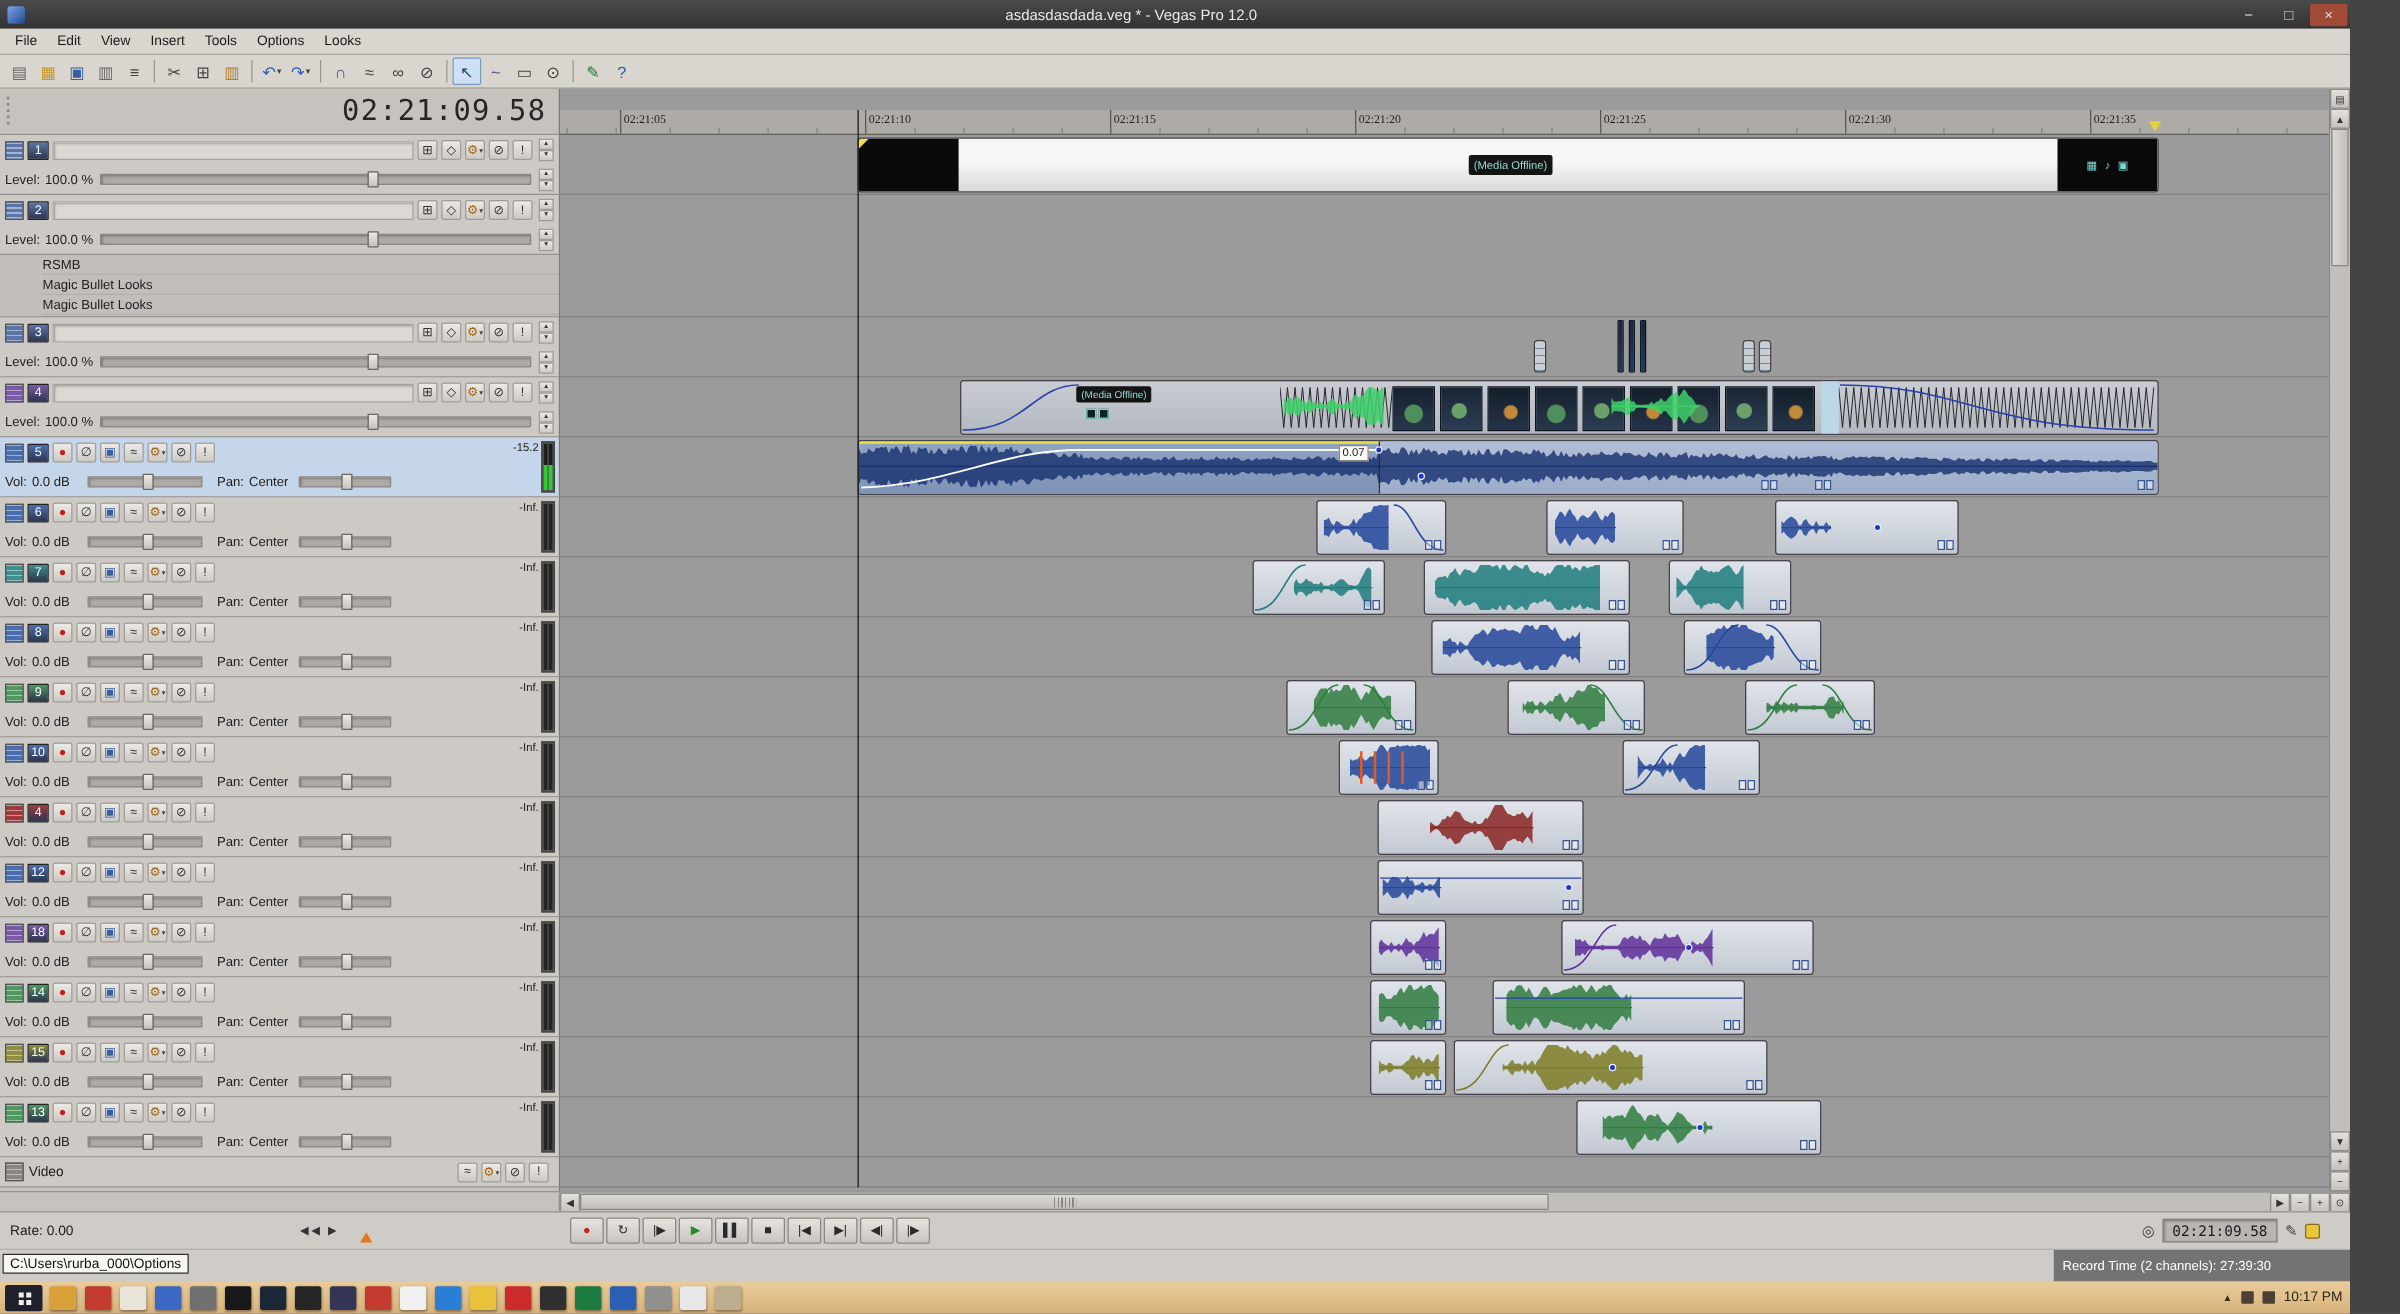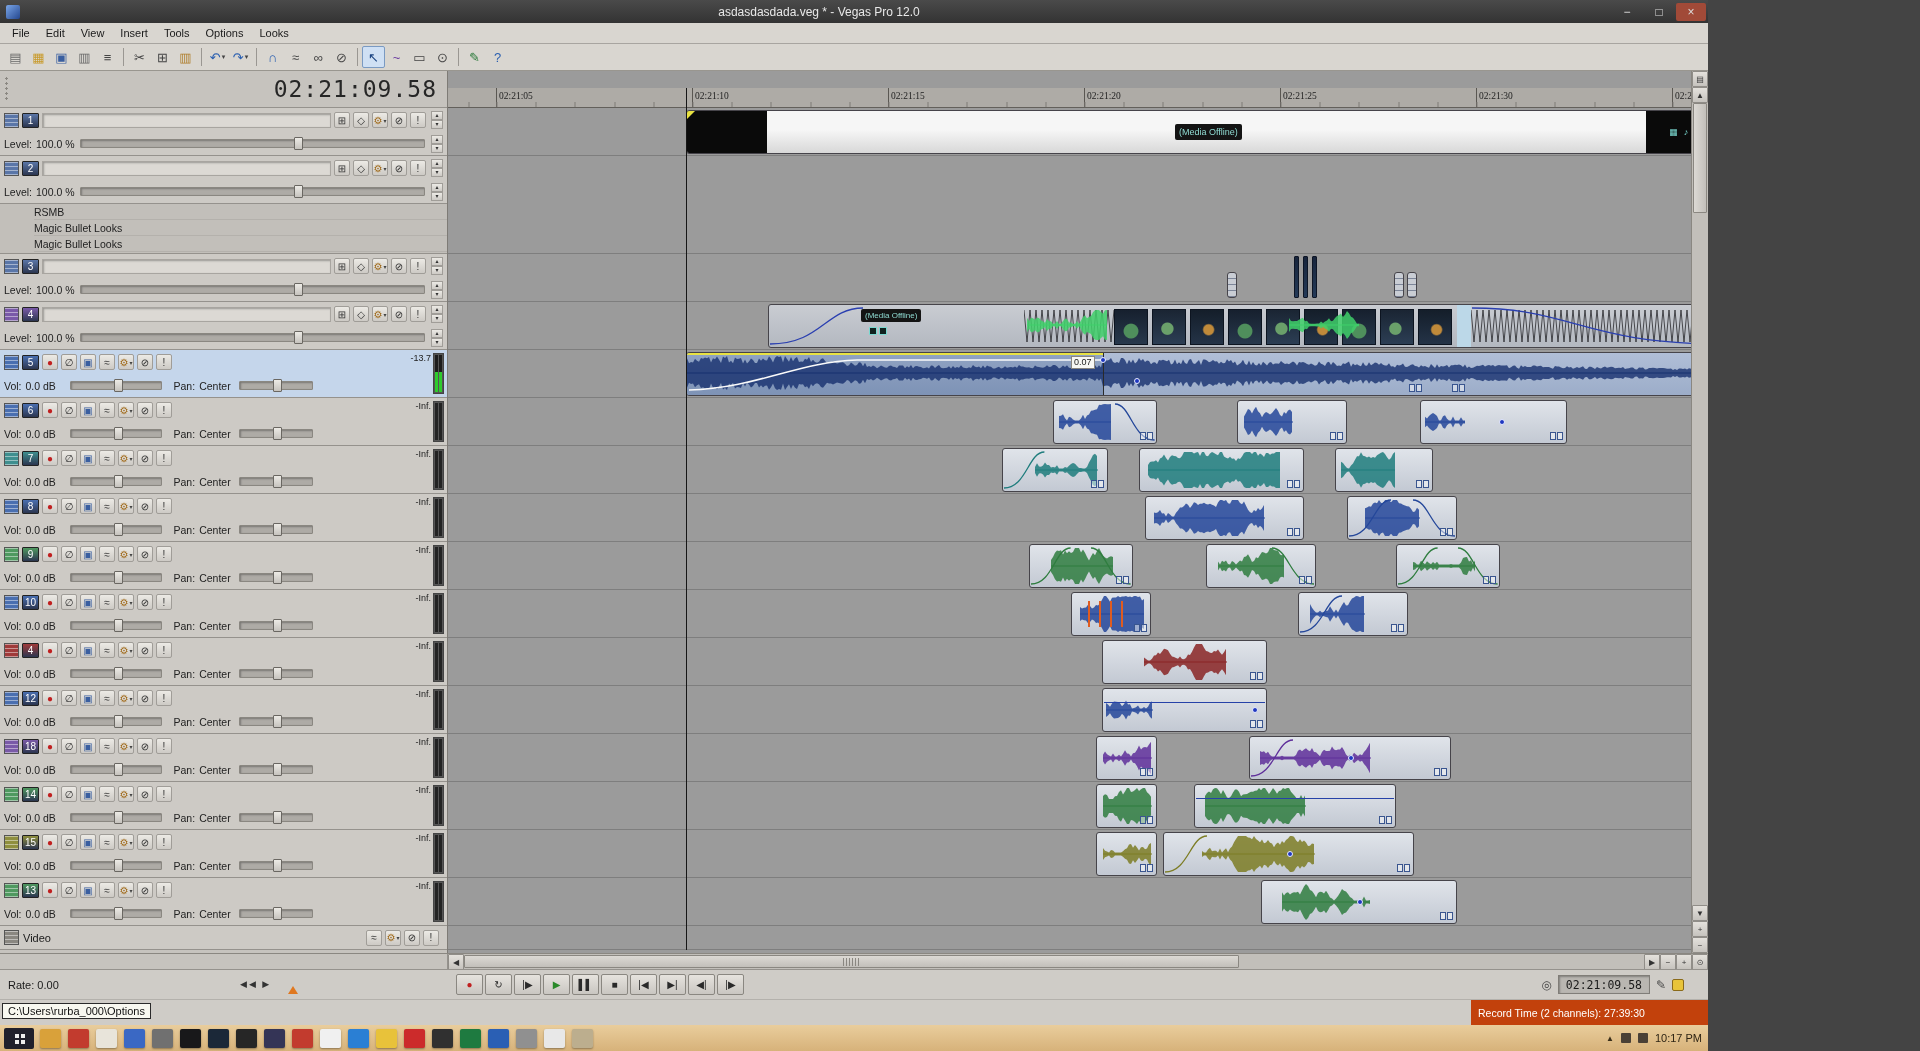--- a/index.html
+++ b/index.html
@@ -1,17 +1,17 @@
 <!DOCTYPE html>
 <html><head>
 <meta charset="utf-8">
 <style>
   *{box-sizing:border-box;}
   html,body{margin:0;padding:0;background:#444;}
-  #window{position:relative;width:1708px;height:1051px;background:#bdbab5;font-family:"Liberation Sans",sans-serif;font-size:11px;color:#1a1a1a;display:flex;flex-direction:column;overflow:hidden;}
+  #window{position:relative;width:1880px;height:1051px;background:#bdbab5;font-family:"Liberation Sans",sans-serif;font-size:11px;color:#1a1a1a;display:flex;flex-direction:column;overflow:hidden;}
 
   
   #titlebar{height:23px;flex:0 0 23px;background:linear-gradient(#4a4a4a,#333);color:#e8e8e8;display:flex;align-items:center;}
   #app-icon{width:14px;height:14px;margin:0 6px;background:linear-gradient(135deg,#7aa6e8,#24478f);border-radius:2px;flex:0 0 auto;}
   #title-text{flex:1;text-align:center;font-size:12px;white-space:nowrap;overflow:hidden;}
   .wbtn{width:30px;height:18px;display:flex;align-items:center;justify-content:center;font-size:12px;color:#ddd;margin-right:2px;flex:0 0 auto;}
   .wbtn.close{background:#a14a38;border-radius:2px;}
 
   
   #menubar{height:21px;flex:0 0 21px;background:#d9d6d0;border-bottom:1px solid #a8a5a0;display:flex;align-items:center;padding-left:4px;}
@@ -135,21 +135,21 @@
   #transport{display:flex;gap:2px;margin-left:8px;}
   .trbtn{width:27px;height:21px;display:flex;align-items:center;justify-content:center;background:linear-gradient(#e6e3de,#c9c6c1);border:1px solid #8a8781;border-radius:2px;padding:0;}
   .trglyph{font-size:10px;line-height:1;}
   #tr-right{position:absolute;right:24px;top:5px;display:flex;align-items:center;gap:6px;}
   #pin-ic{font-size:12px;color:#444;}
   #cursor-field{width:92px;height:19px;background:#b9b6b1;border:1px solid #807d78;box-shadow:inset 1px 1px 2px rgba(0,0,0,.3);font-family:"DejaVu Sans Mono",monospace;font-size:11.5px;display:flex;align-items:center;justify-content:center;color:#1a1a1a;}
   #pen-ic{font-size:12px;color:#444;}
   #warn-ic{width:12px;height:12px;background:#e8c43a;border:1px solid #8a6a1a;border-radius:2px;}
   #status-row{height:26px;flex:0 0 26px;background:#cfccc7;position:relative;border-top:1px solid #b4b1ac;}
   #tooltip{position:absolute;left:2px;top:3px;background:#f8f8f0;border:1px solid #2a2a2a;padding:1px 5px;font-size:11px;color:#111;white-space:nowrap;}
-  #record-bar{position:absolute;right:0;top:0;bottom:0;width:237px;background:#c2410c;color:#fff;font-size:10.5px;display:flex;align-items:center;padding-left:7px;white-space:nowrap;}
+  #record-bar{position:absolute;right:0;top:0;bottom:0;width:237px;background:#737373;color:#fff;font-size:10.5px;display:flex;align-items:center;padding-left:7px;white-space:nowrap;}
 
   
   #taskbar{height:26px;flex:0 0 26px;background:linear-gradient(#e9cd9c,#d7b27a);display:flex;align-items:center;gap:6px;padding:0 4px;}
   #start-btn{width:30px;height:21px;background:#20202c;border-radius:2px;display:flex;align-items:center;justify-content:center;flex:0 0 auto;}
   .wlogo{width:4px;height:4px;background:#eee;box-shadow:6px 0 #eee,0 6px #eee,6px 6px #eee;margin:-5px 5px 0 0;}
   #taskbar-apps{display:flex;gap:7px;align-items:center;}
   .tkicon{width:21px;height:19px;border-radius:2px;box-shadow:0 1px 2px rgba(0,0,0,.35);flex:0 0 auto;}
   #tray{margin-left:auto;display:flex;align-items:center;gap:7px;padding-right:2px;}
   .trayic{font-size:8px;color:#3a2f1a;}
   .trayic.sq{width:10px;height:10px;background:#4a4036;border-radius:1px;}
@@ -443,21 +443,21 @@
               <span class="val">0.0 dB</span>
               <span class="hslider" style="width: 92px;">
                 <span class="sthumb" style="left: 48%;"></span>
               </span>
               <span class="lbl" style="margin-left: 8px;">Pan:</span>
               <span class="val" style="min-width: 36px;">Center</span>
               <span class="hslider" style="width: 74px;">
                 <span class="sthumb" style="left: 46%;"></span>
               </span>
             </div>
-            <span class="meterlbl">-13.7</span>
+            <span class="meterlbl">-15.2</span>
             <span class="meter">
               <span class="mbar on"></span>
               <span class="mbar on"></span>
             </span>
           </div>
           <div class="trow audio">
             <div class="trow-top">
               <span class="tchip" style="background-color: rgb(74, 111, 176);"></span>
               <span class="tnum" style="background: linear-gradient(rgb(74, 111, 176), rgb(44, 54, 80));">6</span>
               <span class="tibtn">

